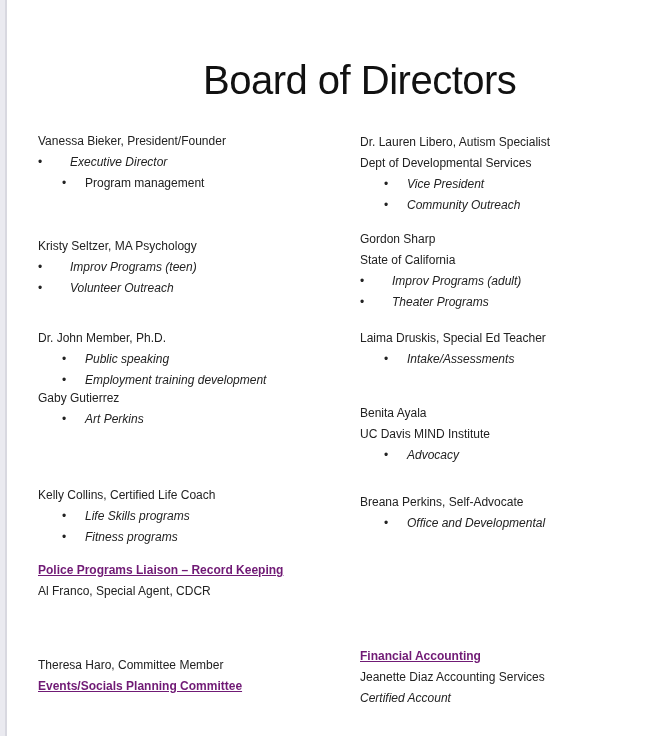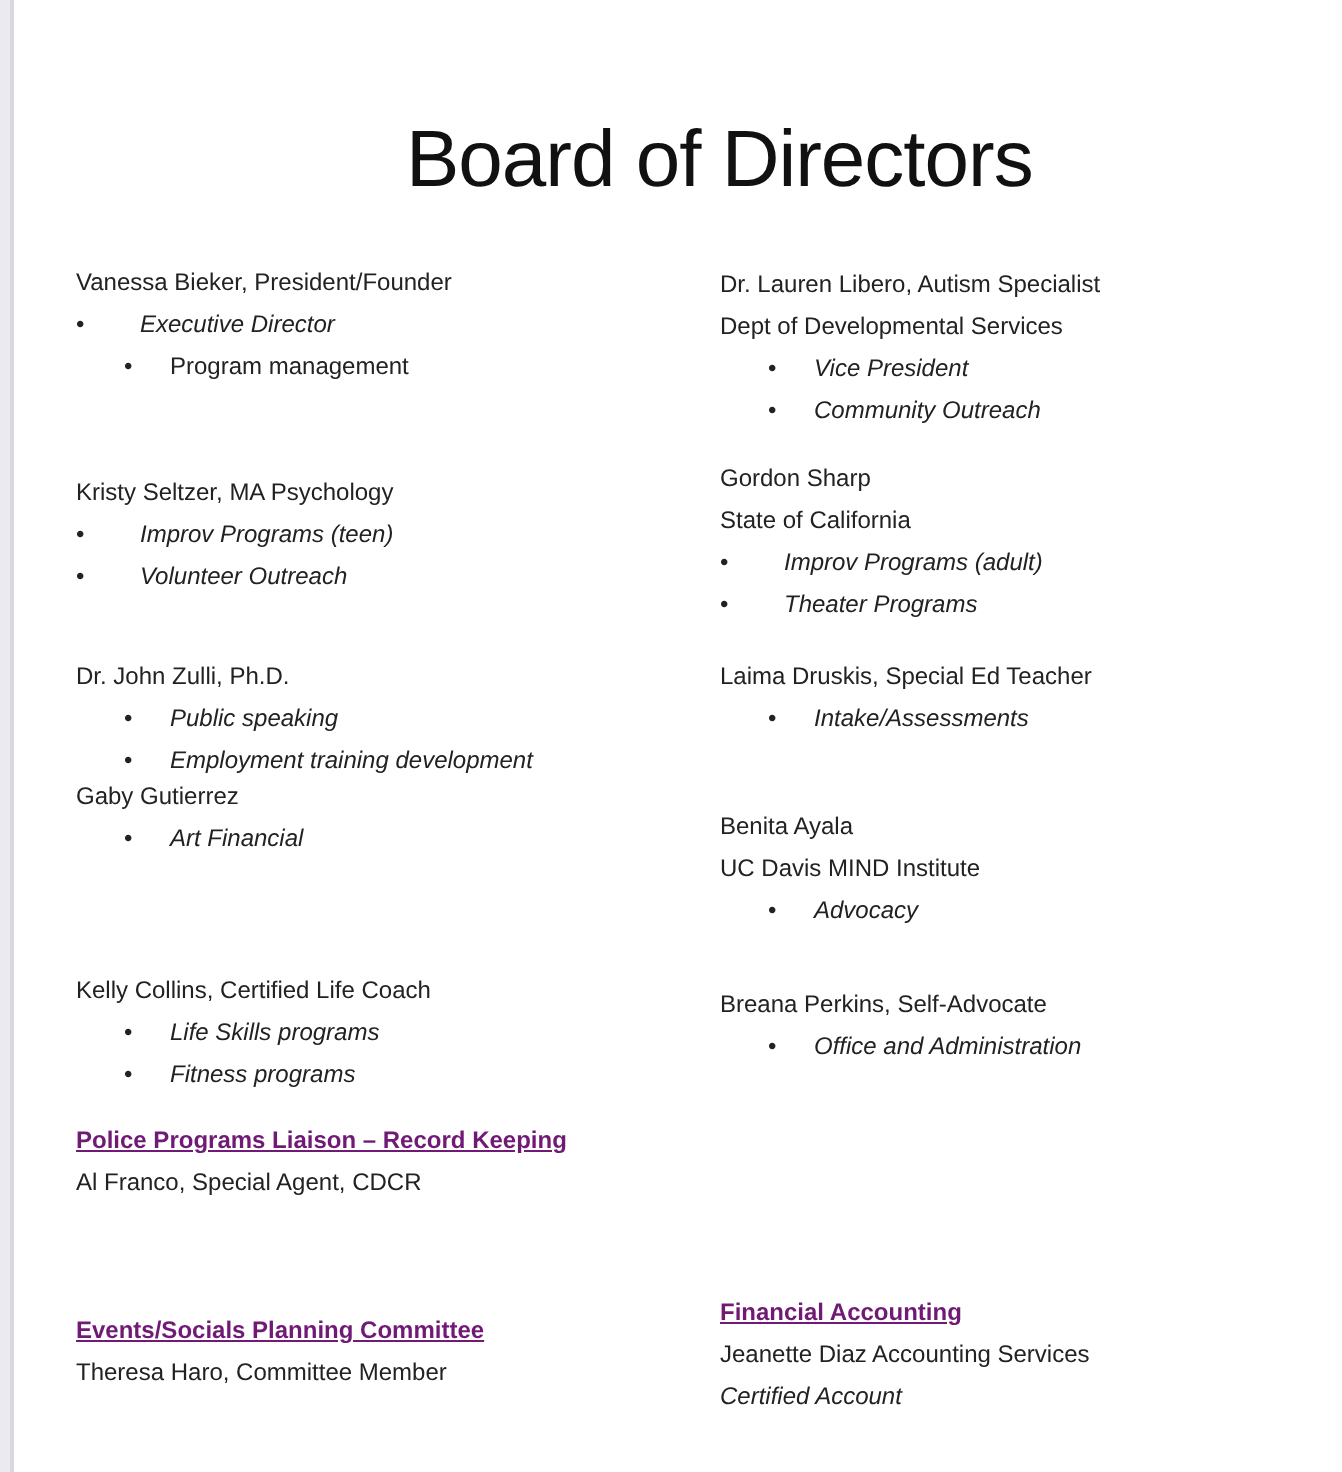--- a/index.html
+++ b/index.html
@@ -83,55 +83,55 @@
         <div class="bullet-row lvl1">
           <span class="glyph">•</span>
           <span class="btext italic">Improv Programs (teen)</span>
         </div>
         <div class="bullet-row lvl1">
           <span class="glyph">•</span>
           <span class="btext italic">Volunteer Outreach</span>
         </div>
       </div>
       <div class="entry" style="top: 328px;">
-        <div class="line normal">Dr. John Zulli, Ph.D.</div>
+        <div class="line normal">Dr. John Member, Ph.D.</div>
         <div class="bullet-row lvl2">
           <span class="glyph">•</span>
           <span class="btext italic">Public speaking</span>
         </div>
         <div class="bullet-row lvl2">
           <span class="glyph">•</span>
           <span class="btext italic">Employment training development</span>
         </div>
       </div>
       <div class="entry" style="top: 388px;">
         <div class="line normal">Gaby Gutierrez</div>
         <div class="bullet-row lvl2">
           <span class="glyph">•</span>
-          <span class="btext italic">Art Financial</span>
+          <span class="btext italic">Art Perkins</span>
         </div>
       </div>
       <div class="entry" style="top: 485px;">
         <div class="line normal">Kelly Collins, Certified Life Coach</div>
         <div class="bullet-row lvl2">
           <span class="glyph">•</span>
           <span class="btext italic">Life Skills programs</span>
         </div>
         <div class="bullet-row lvl2">
           <span class="glyph">•</span>
           <span class="btext italic">Fitness programs</span>
         </div>
       </div>
       <div class="entry" style="top: 560px;">
         <div class="line bold-underline">Police Programs Liaison – Record Keeping</div>
         <div class="line normal">Al Franco, Special Agent, CDCR</div>
       </div>
       <div class="entry" style="top: 655px;">
+        <div class="line normal">Theresa Haro, Committee Member</div>
         <div class="line bold-underline">Events/Socials Planning Committee</div>
-        <div class="line normal">Theresa Haro, Committee Member</div>
       </div>
     </div>
   <div class="column col-right" id="col-right">
       <div class="entry" style="top: 132px;">
         <div class="line normal">Dr. Lauren Libero, Autism Specialist</div>
         <div class="line normal">Dept of Developmental Services</div>
         <div class="bullet-row lvl2">
           <span class="glyph">•</span>
           <span class="btext italic">Vice President</span>
         </div>
@@ -164,21 +164,21 @@
         <div class="line normal">UC Davis MIND Institute</div>
         <div class="bullet-row lvl2">
           <span class="glyph">•</span>
           <span class="btext italic">Advocacy</span>
         </div>
       </div>
       <div class="entry" style="top: 492px;">
         <div class="line normal">Breana Perkins, Self-Advocate</div>
         <div class="bullet-row lvl2">
           <span class="glyph">•</span>
-          <span class="btext italic">Office and Administration</span>
+          <span class="btext italic">Office and Developmental</span>
         </div>
       </div>
       <div class="entry" style="top: 646px;">
         <div class="line bold-underline">Financial Accounting</div>
         <div class="line normal">Jeanette Diaz Accounting Services</div>
         <div class="line italic">Certified Account</div>
       </div>
     </div>
 </div>
 

